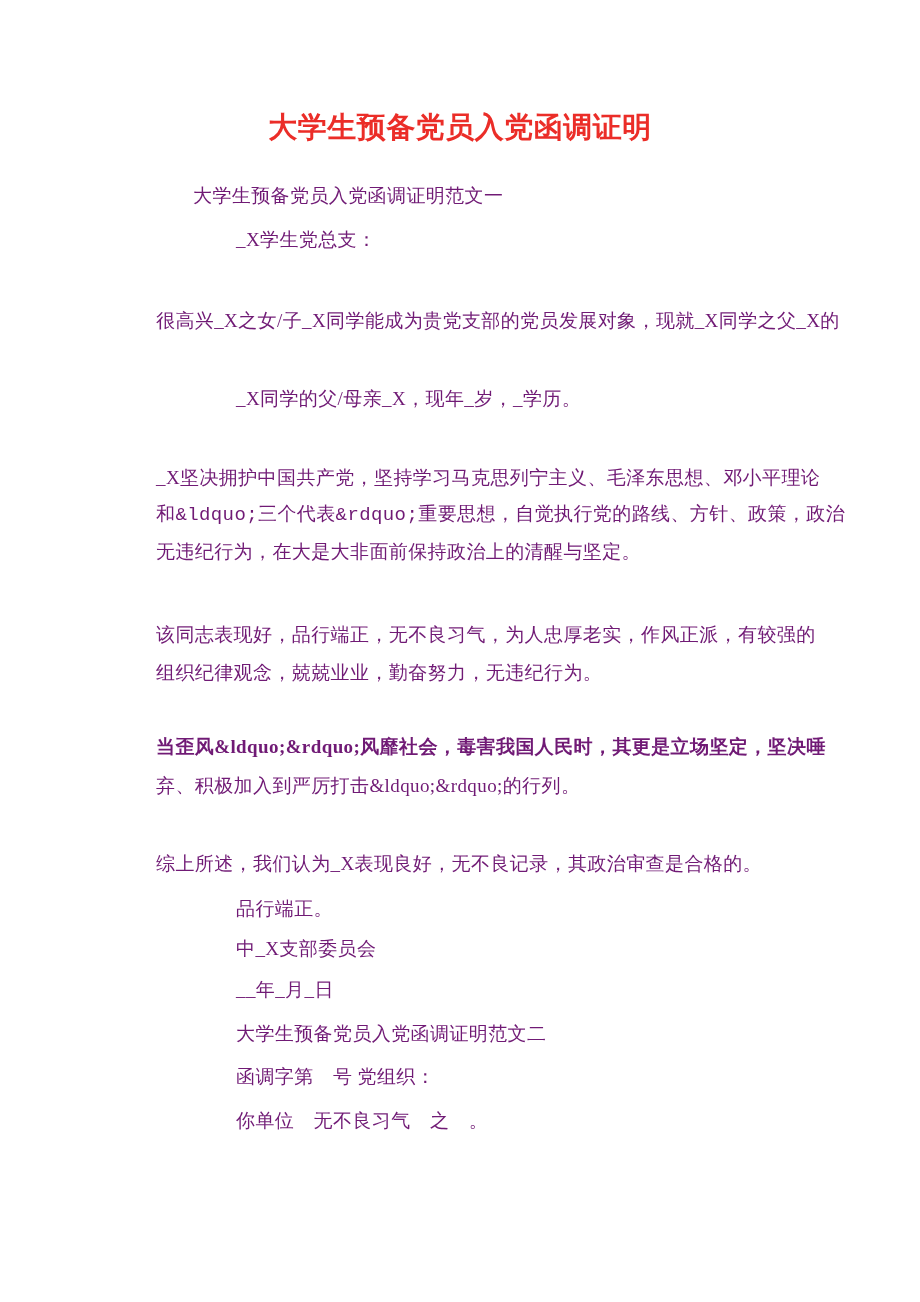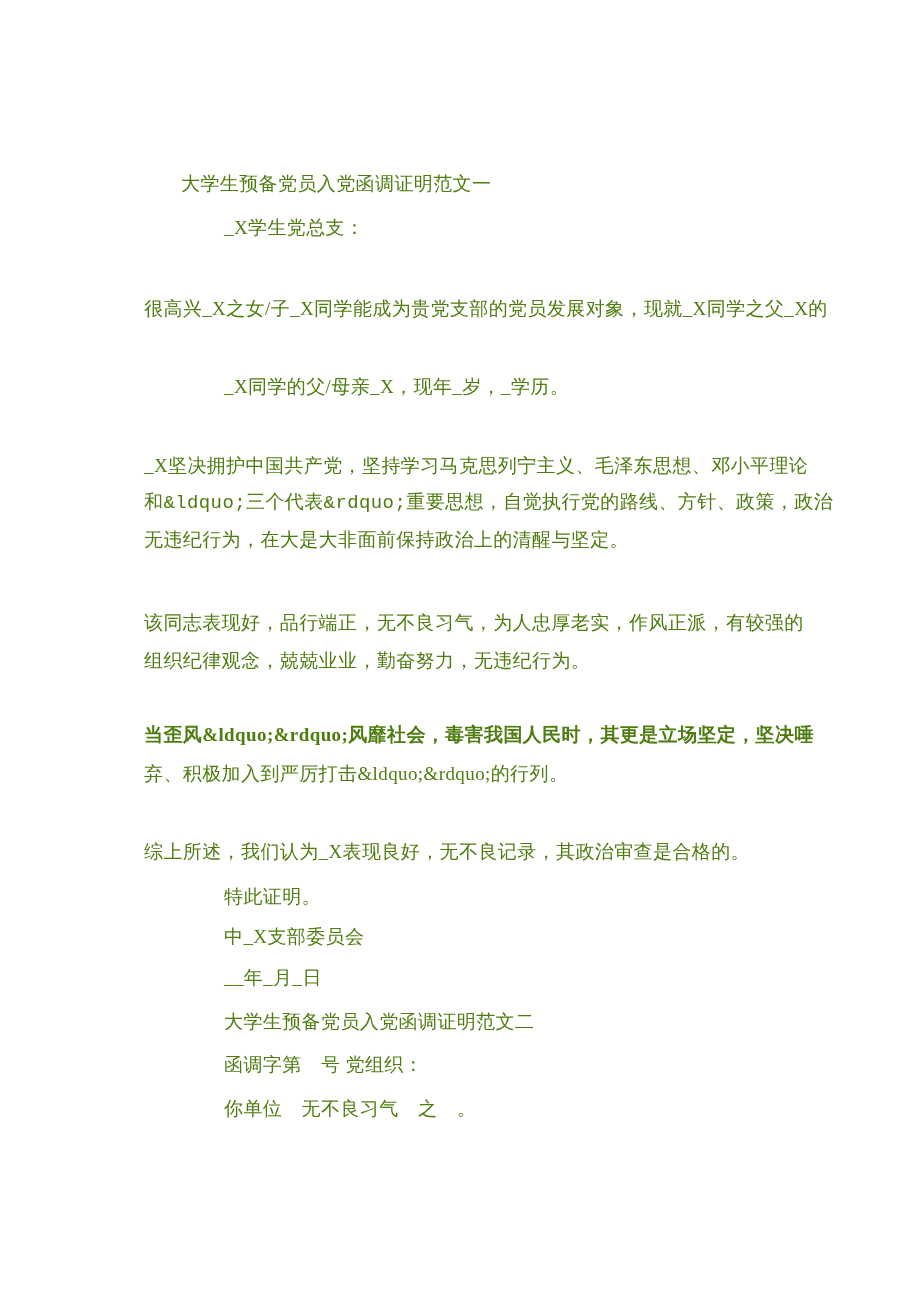--- a/index.html
+++ b/index.html
@@ -23,24 +23,24 @@
     margin: 0;
     text-align: center;
     font-family: "DejaVu Sans", "Liberation Sans", sans-serif;
     font-weight: bold;
     font-size: 29px;
     line-height: 1.2;
     letter-spacing: 0.5px;
   }
   .line {
     position: absolute;
-    margin: 4px;
+    margin: 16px;
     font-size: 19px;
     line-height: 24px;
-    color: #4d7c0f;
+    color: #701a75;
     letter-spacing: 0.4px;
     white-space: nowrap;
   }
   
   .m-body   { left: 140px; }
   
   .m-head   { left: 177px; }
   
   .m-indent { left: 220px; }
 
@@ -62,41 +62,42 @@
   .t-16 { top: 962px; }
   .t-17 { top: 1006px; }
   .t-18 { top: 1049px; }
   .t-19 { top: 1093px; }
 </style>
 </head>
 <body>
 
 <div class="page" style="background: rgb(255, 255, 255);">
 
+  <h1 class="doc-title" style="color: rgb(235, 45, 40);">大学生预备党员入党函调证明</h1>
 
   <p class="line m-head t-1">大学生预备党员入党函调证明范文一</p>
   <p class="line m-indent t-2">_X学生党总支：</p>
 
   <p class="line m-body t-3">很高兴_X之女/子_X同学能成为贵党支部的党员发展对象，现就_X同学之父_X的</p>
 
   <p class="line m-indent t-5">_X同学的父/母亲_X，现年_岁，_学历。</p>
 
   <p class="line m-body t-6">_X坚决拥护中国共产党，坚持学习马克思列宁主义、毛泽东思想、邓小平理论</p>
   <p class="line m-body t-7">和&amp;ldquo;三个代表&amp;rdquo;重要思想，自觉执行党的路线、方针、政策，政治</p>
   <p class="line m-body t-8">无违纪行为，在大是大非面前保持政治上的清醒与坚定。</p>
 
   <p class="line m-body t-9">该同志表现好，品行端正，无不良习气，为人忠厚老实，作风正派，有较强的</p>
   <p class="line m-body t-10">组织纪律观念，兢兢业业，勤奋努力，无违纪行为。</p>
 
   <p class="line m-body t-11">当歪风&amp;ldquo;&amp;rdquo;风靡社会，毒害我国人民时，其更是立场坚定，坚决唾</p>
   <p class="line m-body t-13">综上所述，我们认为_X表现良好，无不良记录，其政治审查是合格的。</p>
 
   <p class="line m-body t-12">弃、积极加入到严厉打击&amp;ldquo;&amp;rdquo;的行列。</p>
 
-  <p class="line m-indent t-14">特此证明。</p>
+  <p class="line m-indent t-14">品行端正。</p>
   <p class="line m-indent t-15">中_X支部委员会</p>
   <p class="line m-indent t-16">__年_月_日</p>
 
   <p class="line m-indent t-17">大学生预备党员入党函调证明范文二</p>
   <p class="line m-indent t-18">函调字第　号 党组织：</p>
   <p class="line m-indent t-19">你单位　无不良习气　之　。</p>
 
 </div>
 
 </body></html>

